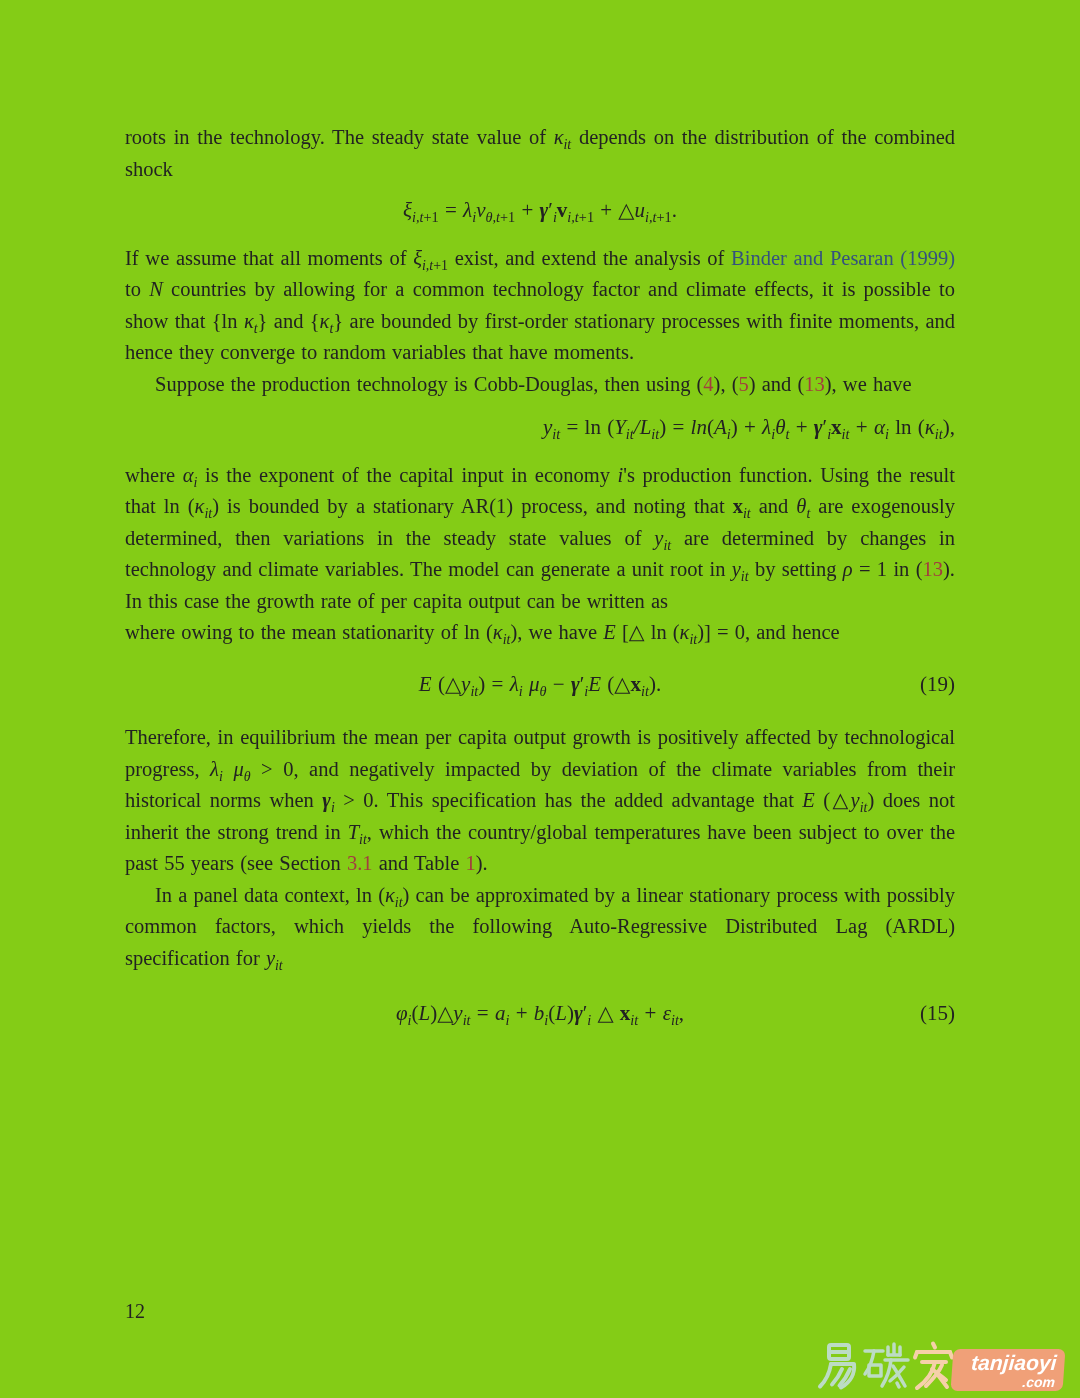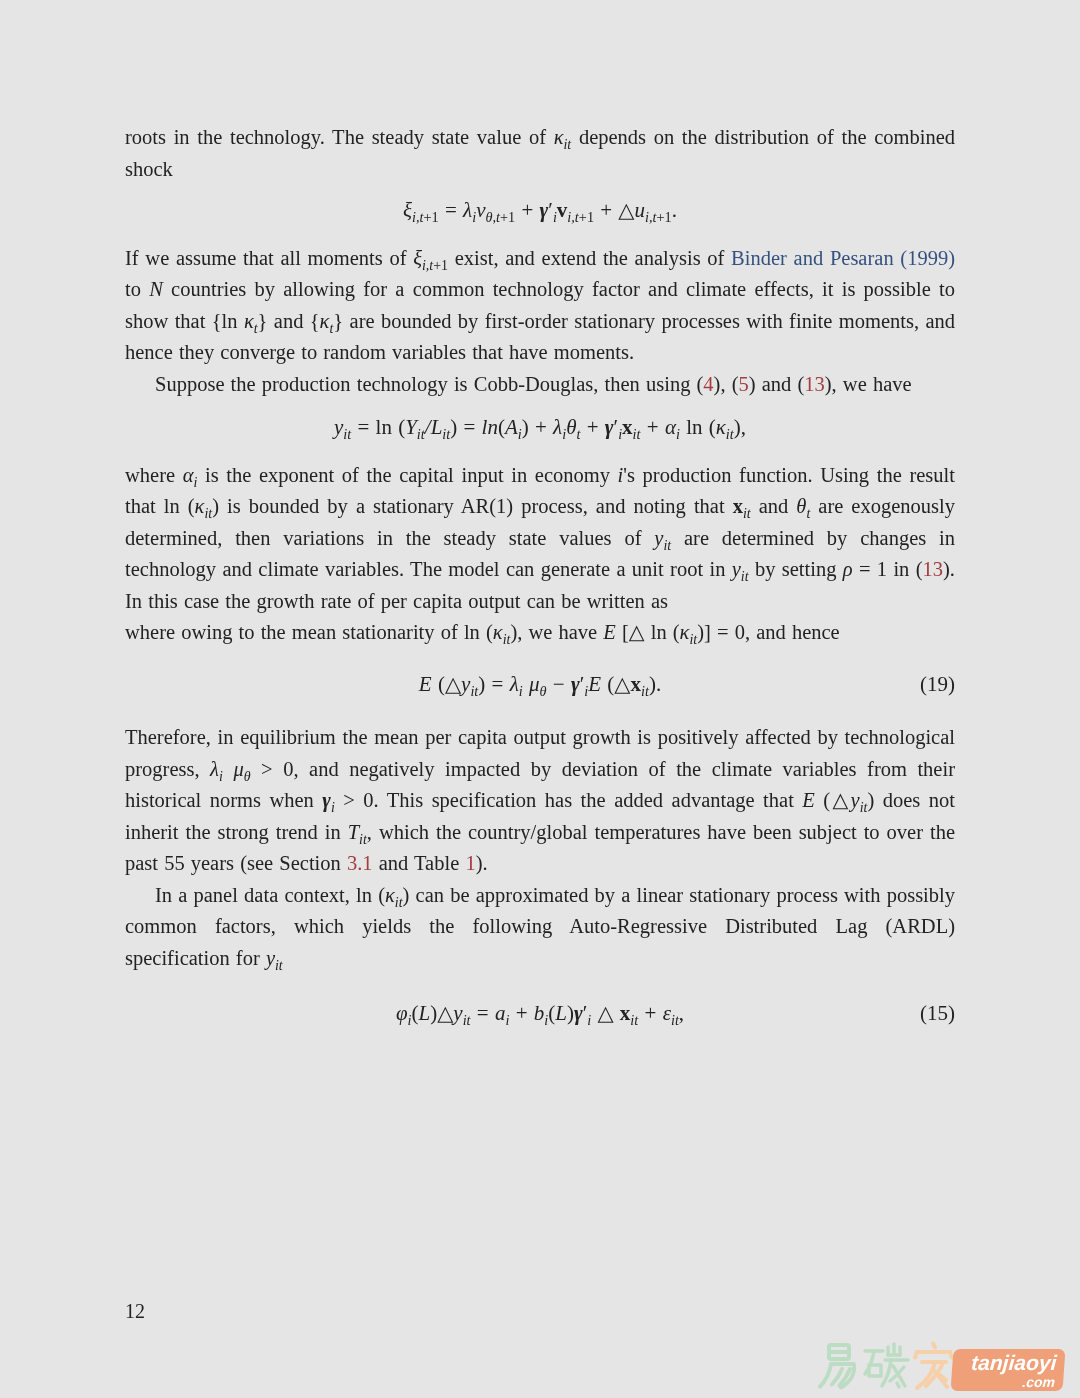--- a/index.html
+++ b/index.html
@@ -1,20 +1,20 @@
 <!DOCTYPE html>
 <html><head>
 <meta charset="utf-8">
 <style>
   html, body { margin: 0; padding: 0; background: #ffffff; }
   .page {
     position: relative;
     width: 1080px;
     height: 1398px;
-    background: #e5e5e5;
+    background: #84cc16;
     font-family: "Liberation Serif", "DejaVu Serif", serif;
     color: #222222;
     overflow: hidden;
   }
   .content {
     position: absolute;
     left: 125px;
     top: 122px;
     width: 830px;
     font-size: 20.5px;
@@ -34,21 +34,21 @@
     align-items: center;
     text-align: center;
     font-size: 21px;
   }
   .eq .eq-number {
     position: absolute;
     right: 0;
     color: #222222;
   }
   .eq-a { margin: 10px 0 16px 0; text-align: right; }
-  .eq-b { margin: 12px 0 16px 0; }
+  .eq-b { margin: 12px 0 16px 0; justify-content: flex-end; }
   .eq-c { margin: 24px 0 22px 0; }
   .eq-d { margin: 20px 0 22px 0; text-align: center; }
   .eq-e { margin: 24px 0 26px 0; }
   .page-number {
     position: absolute;
     top: 1300px;
     left: 125px;
     width: 830px;
     text-align: left;
     font-size: 20px;

